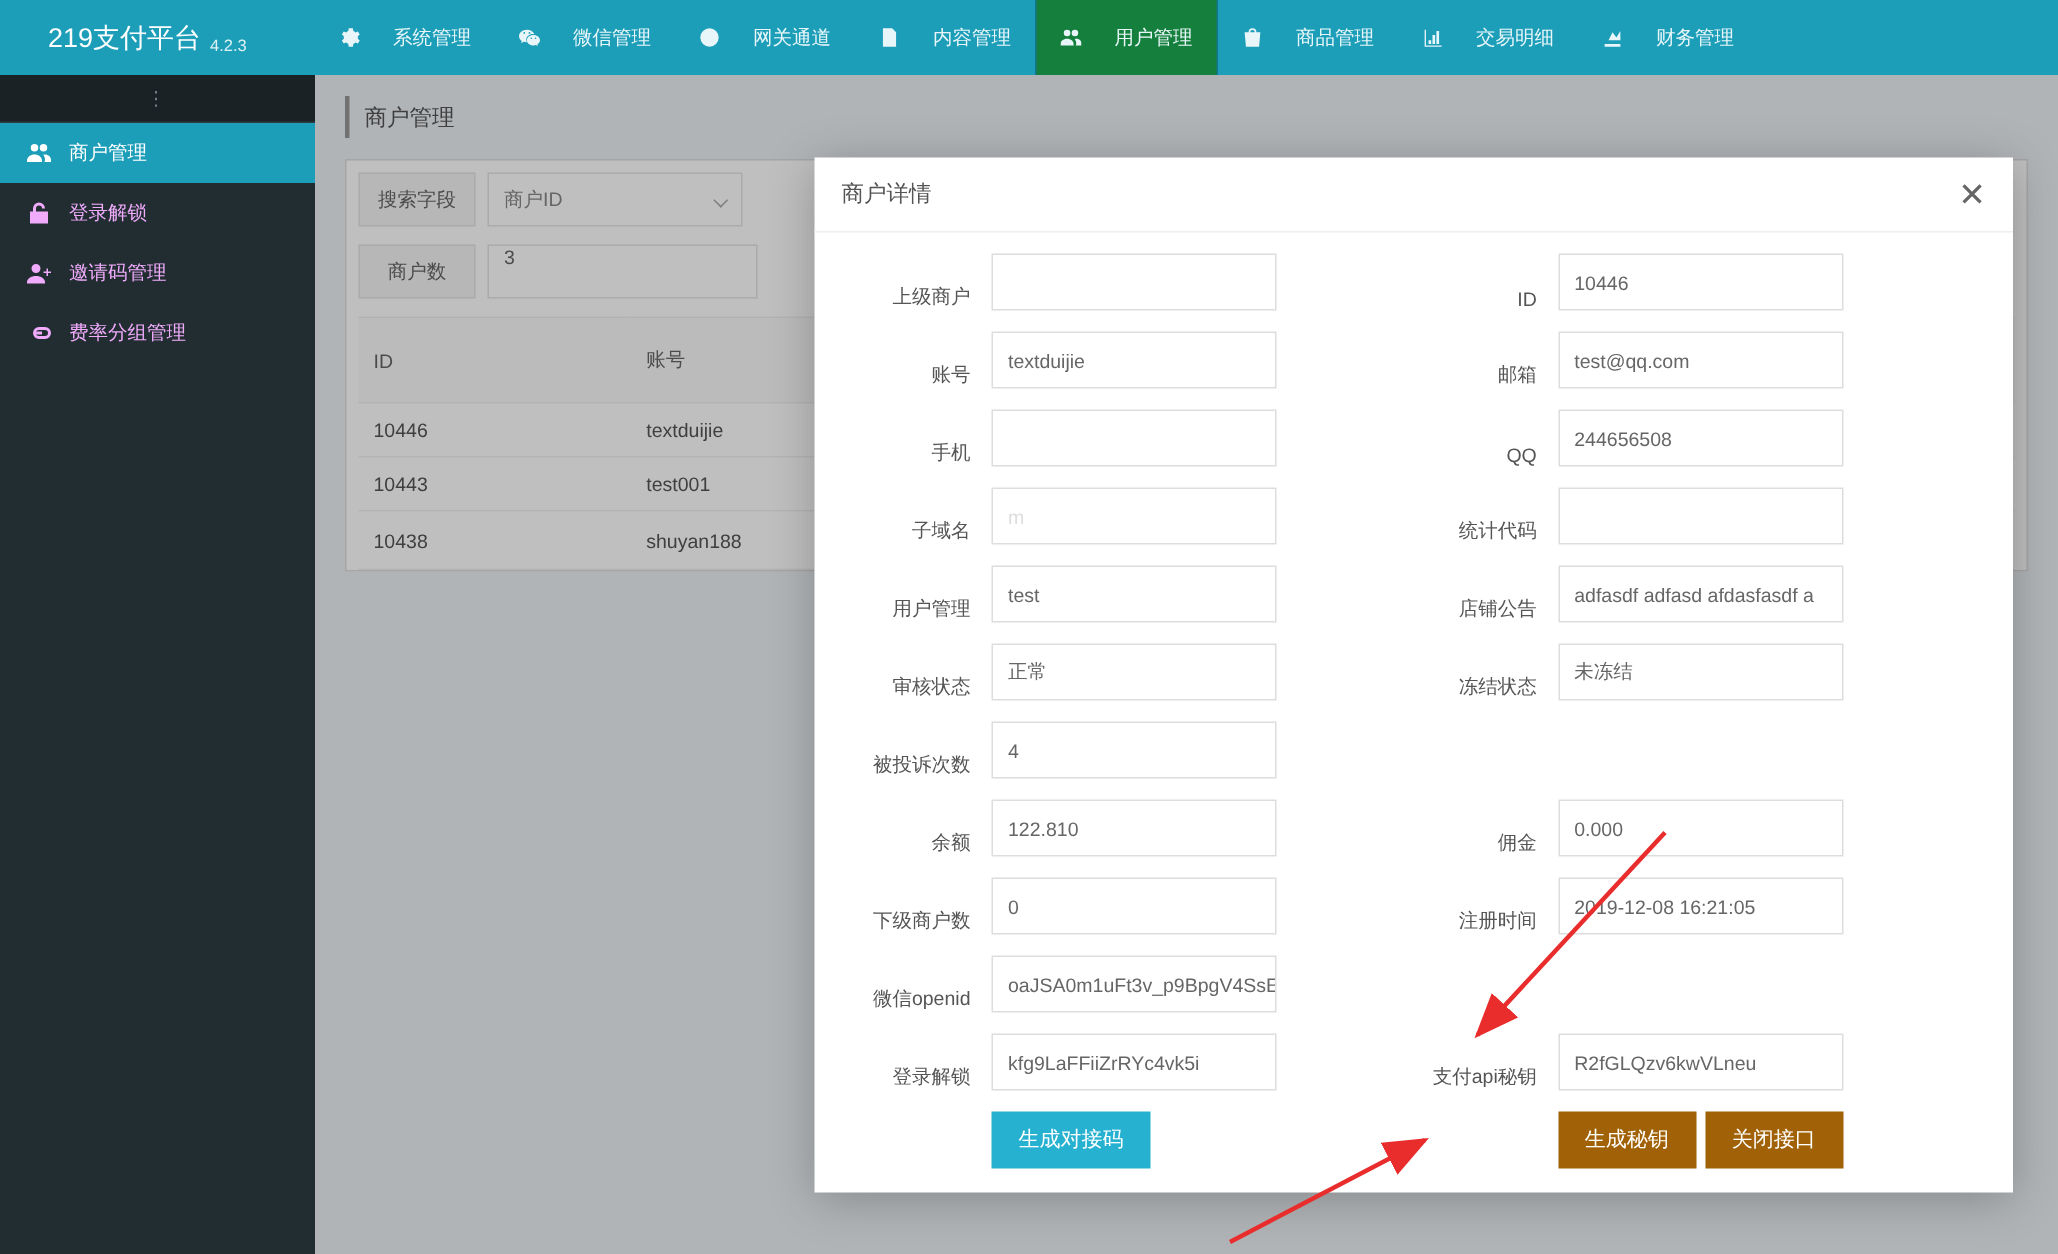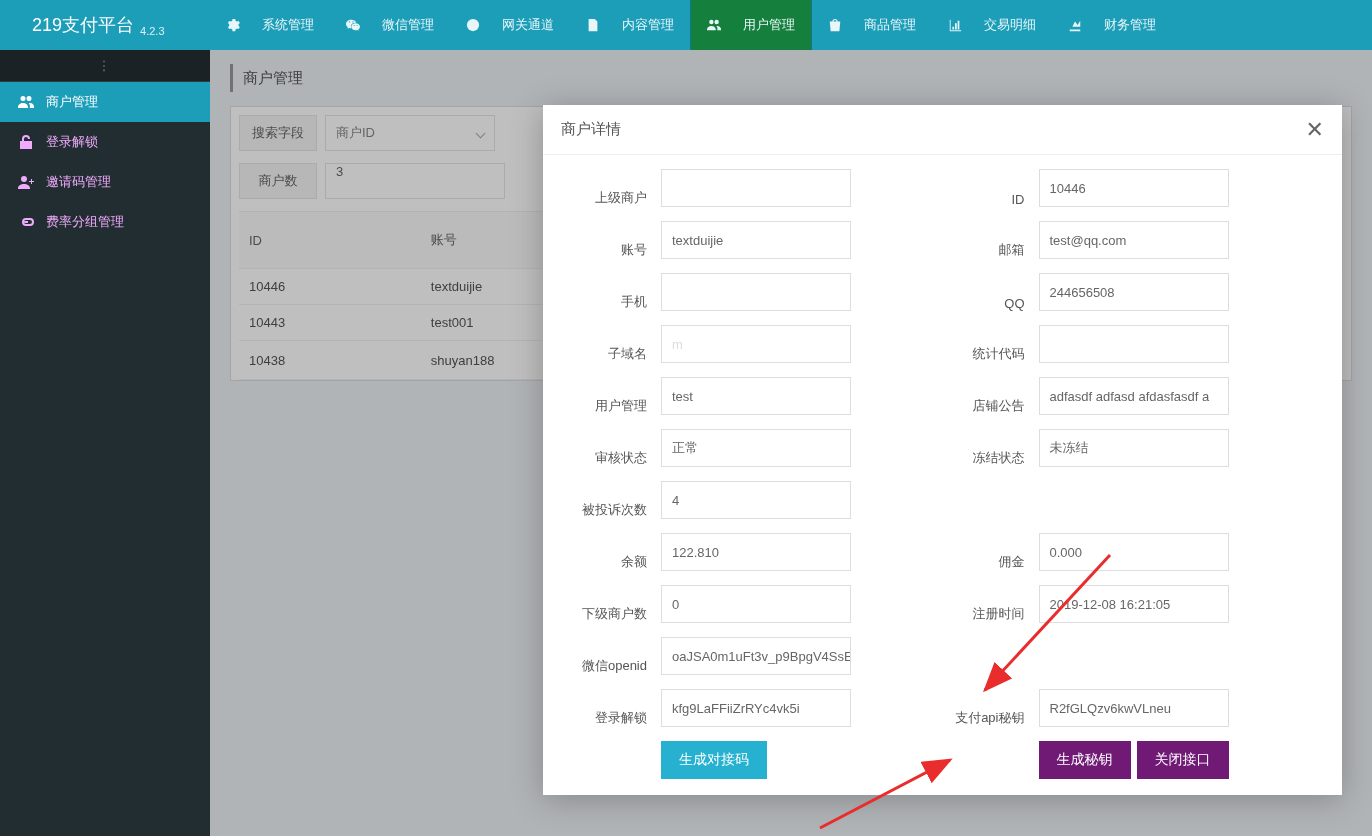--- a/index.html
+++ b/index.html
@@ -32,21 +32,21 @@
 .modal{position:absolute;top:105px;left:543px;right:30px;background:#fff;box-shadow:0 4px 30px rgba(0,0,0,.25);padding-bottom:16px}
 .modal-header{display:flex;align-items:center;justify-content:space-between;height:50px;padding:0 18px;border-bottom:1px solid #eee}
 .modal-title{font-size:15px;color:#555}
 .modal-close{font-size:22px;color:#666;cursor:pointer;line-height:1}
 .form{padding:14px 22px 0;display:grid;grid-template-columns:1fr 1fr;column-gap:0;row-gap:14px}
 .frow{display:flex;align-items:flex-end;gap:8px}
 .flabel{width:88px;text-align:right;color:#555;font-size:13px;padding-right:6px}
 .finput{flex:0 0 190px;height:38px;border:1px solid #ddd;padding:0 10px;color:#666;font-size:13px;background:#fff;overflow:hidden;display:flex;align-items:center;white-space:nowrap}
 .btn{height:38px;padding:0 18px;border:none;color:#fff;cursor:pointer;font-size:14px}
 .btn-blue{background:#26b1d0}
-.btn-blue2{background:#701a75}
+.btn-blue2{background:#a16207}
 .btngroup{display:flex;gap:6px;margin-left:96px}
 svg{display:block}
 .ico path,.ico circle,.ico rect{fill:currentColor}
 .sico{width:16px;height:16px}
 </style>
 </head>
 <body>
 
 <div class="topbar">
   <div class="brand">

